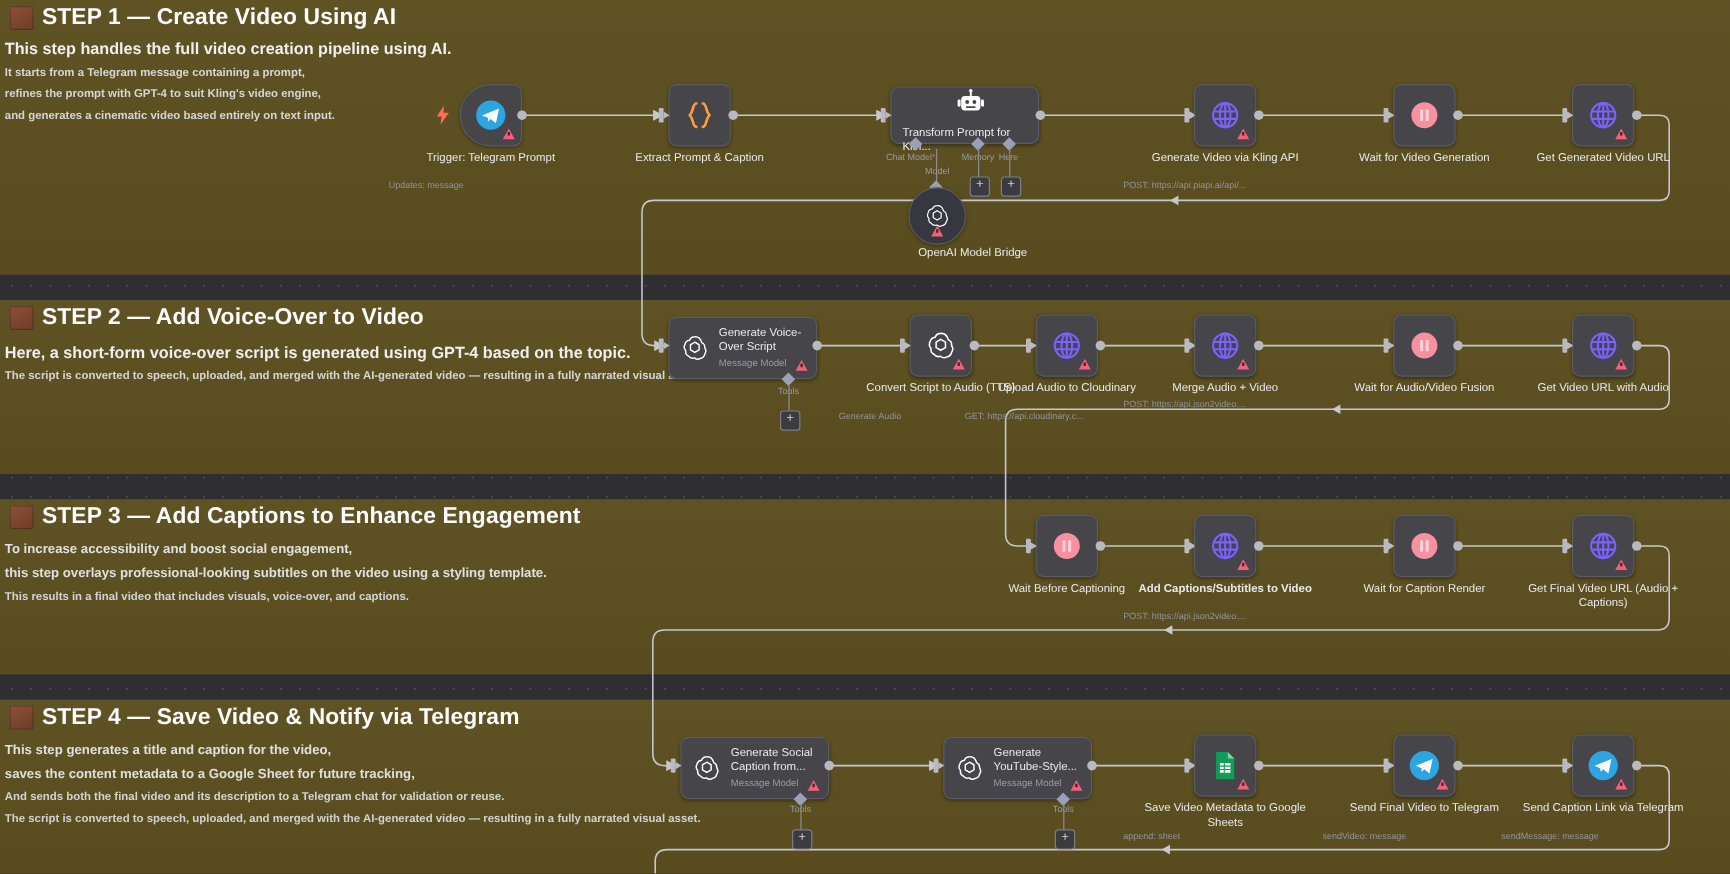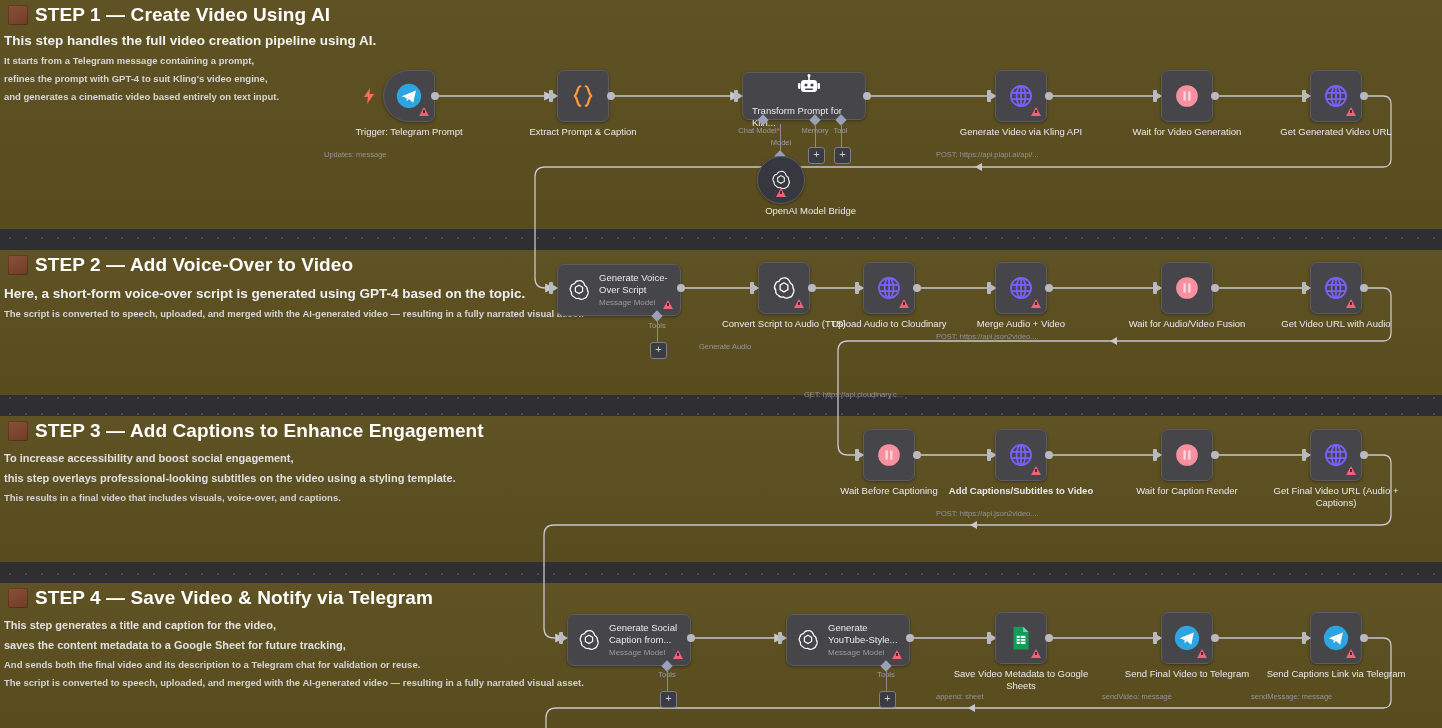--- a/index.html
+++ b/index.html
@@ -251,21 +251,21 @@
     </div>
   </div>
   <div class="port-in" style="left:734px;top:90px;"></div>
   <div class="port-out" style="left:863px;top:92px;"></div>
 
   <div class="diamond" style="left:759px;top:116px;"></div>
   <div class="subport-lbl" style="left:729px;top:126px;width:60px;">Chat Model<span class="req">*</span></div>
   <div class="diamond" style="left:811px;top:116px;"></div>
   <div class="subport-lbl" style="left:790px;top:126px;width:50px;">Memory</div>
   <div class="diamond" style="left:837px;top:116px;"></div>
-  <div class="subport-lbl" style="left:818px;top:126px;width:45px;">Tool</div>
+  <div class="subport-lbl" style="left:818px;top:126px;width:45px;">Here</div>
   <div class="vline" style="left:815px;top:124px;height:24px;"></div>
   <div class="vline" style="left:841px;top:124px;height:24px;"></div>
   <div class="plusbox" style="left:808px;top:147px;">+</div>
   <div class="plusbox" style="left:834px;top:147px;">+</div>
 
   <div class="vline" style="left:780px;top:124px;height:32px;"></div>
   <div class="subport-lbl" style="left:760px;top:138px;width:42px;">Model</div>
   <div class="diamond" style="left:776px;top:152px;"></div>
 
   <div class="node round" style="left:757px;top:156px;">
@@ -347,21 +347,21 @@
     <svg class="node-ico" viewBox="0 0 24 24">
       <circle cx="12" cy="12" r="9.3" fill="none" stroke="#7b61ff" stroke-width="1.6"></circle>
       <ellipse cx="12" cy="12" rx="4.1" ry="9.3" fill="none" stroke="#7b61ff" stroke-width="1.6"></ellipse>
       <path d="M3 9.2 H21 M3 14.8 H21 M12 2.7 V21.3" stroke="#7b61ff" stroke-width="1.6" fill="none"></path>
     </svg>
     <div class="warn" style="right:5px;bottom:5px;"></div>
   </div>
   <div class="port-in" style="left:855px;top:282px;"></div>
   <div class="port-out" style="left:913px;top:284px;"></div>
   <div class="label" style="left:814px;top:318px;">Upload Audio to Cloudinary</div>
-  <div class="sublabel" style="left:804px;top:342px;margin-top:48px;">GET: https://api.cloudinary.c...</div>
+  <div class="sublabel" style="left:804px;top:342px;">GET: https://api.cloudinary.c...</div>
 
   <div class="node sq" style="left:995px;top:262px;">
     <svg class="node-ico" viewBox="0 0 24 24">
       <circle cx="12" cy="12" r="9.3" fill="none" stroke="#7b61ff" stroke-width="1.6"></circle>
       <ellipse cx="12" cy="12" rx="4.1" ry="9.3" fill="none" stroke="#7b61ff" stroke-width="1.6"></ellipse>
       <path d="M3 9.2 H21 M3 14.8 H21 M12 2.7 V21.3" stroke="#7b61ff" stroke-width="1.6" fill="none"></path>
     </svg>
     <div class="warn" style="right:5px;bottom:5px;"></div>
   </div>
   <div class="port-in" style="left:987px;top:282px;"></div>
@@ -505,16 +505,16 @@
   <div class="node sq" style="left:1310px;top:612px;">
     <svg class="node-ico" viewBox="0 0 32 32">
       <circle cx="16" cy="16" r="15" fill="#2ca5e0"></circle>
       <path d="M7 16.2 L24.5 9.2 L21.2 24.2 L15.9 19.8 L13.3 22.4 L13.1 18.6 Z" fill="#fff"></path>
       <path d="M13.3 22.4 L13.1 18.6 L22.2 11.6 L13.8 19.6 Z" fill="#cfe9f7"></path>
     </svg>
     <div class="warn" style="right:5px;bottom:5px;"></div>
   </div>
   <div class="port-in" style="left:1302px;top:632px;"></div>
   <div class="port-out" style="left:1360px;top:634px;"></div>
-  <div class="label" style="left:1261px;top:668px;">Send Captions Link via Telegram</div>
+  <div class="label" style="left:1261px;top:668px;">Send Caption Link via Telegram</div>
   <div class="sublabel" style="left:1251px;top:692px;">sendMessage: message</div>
 
 </div>
 
 </body></html>

